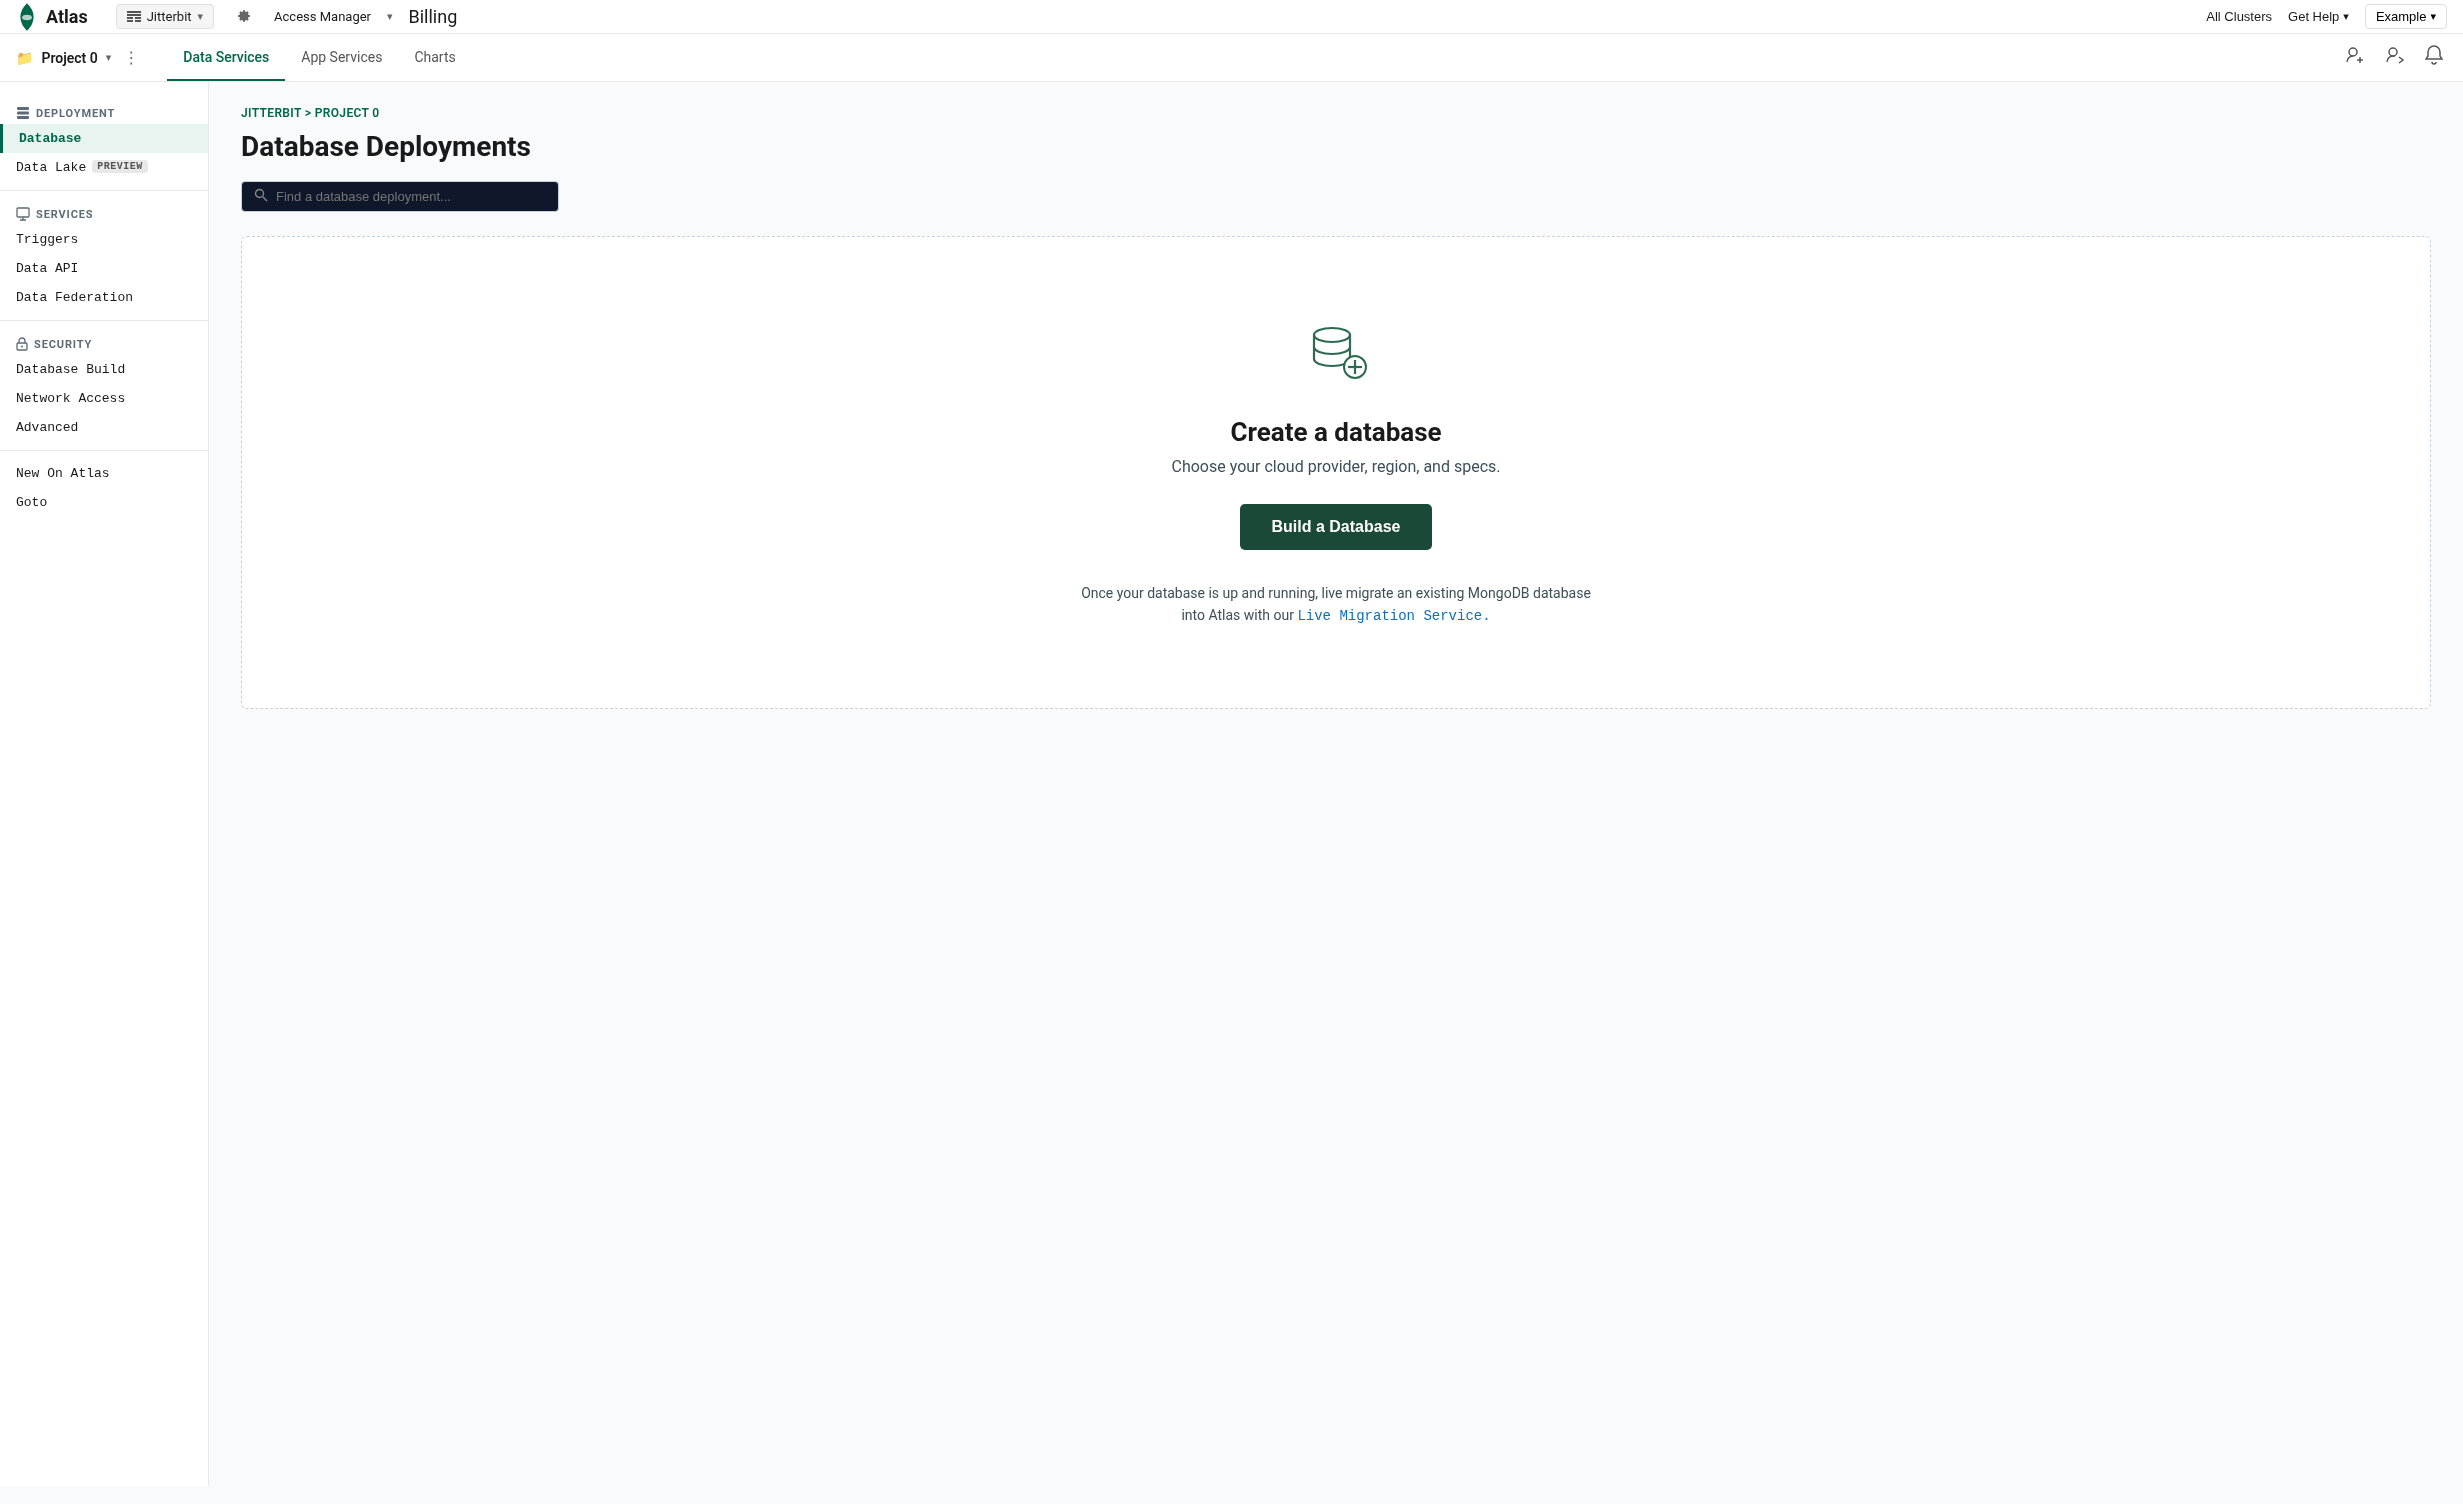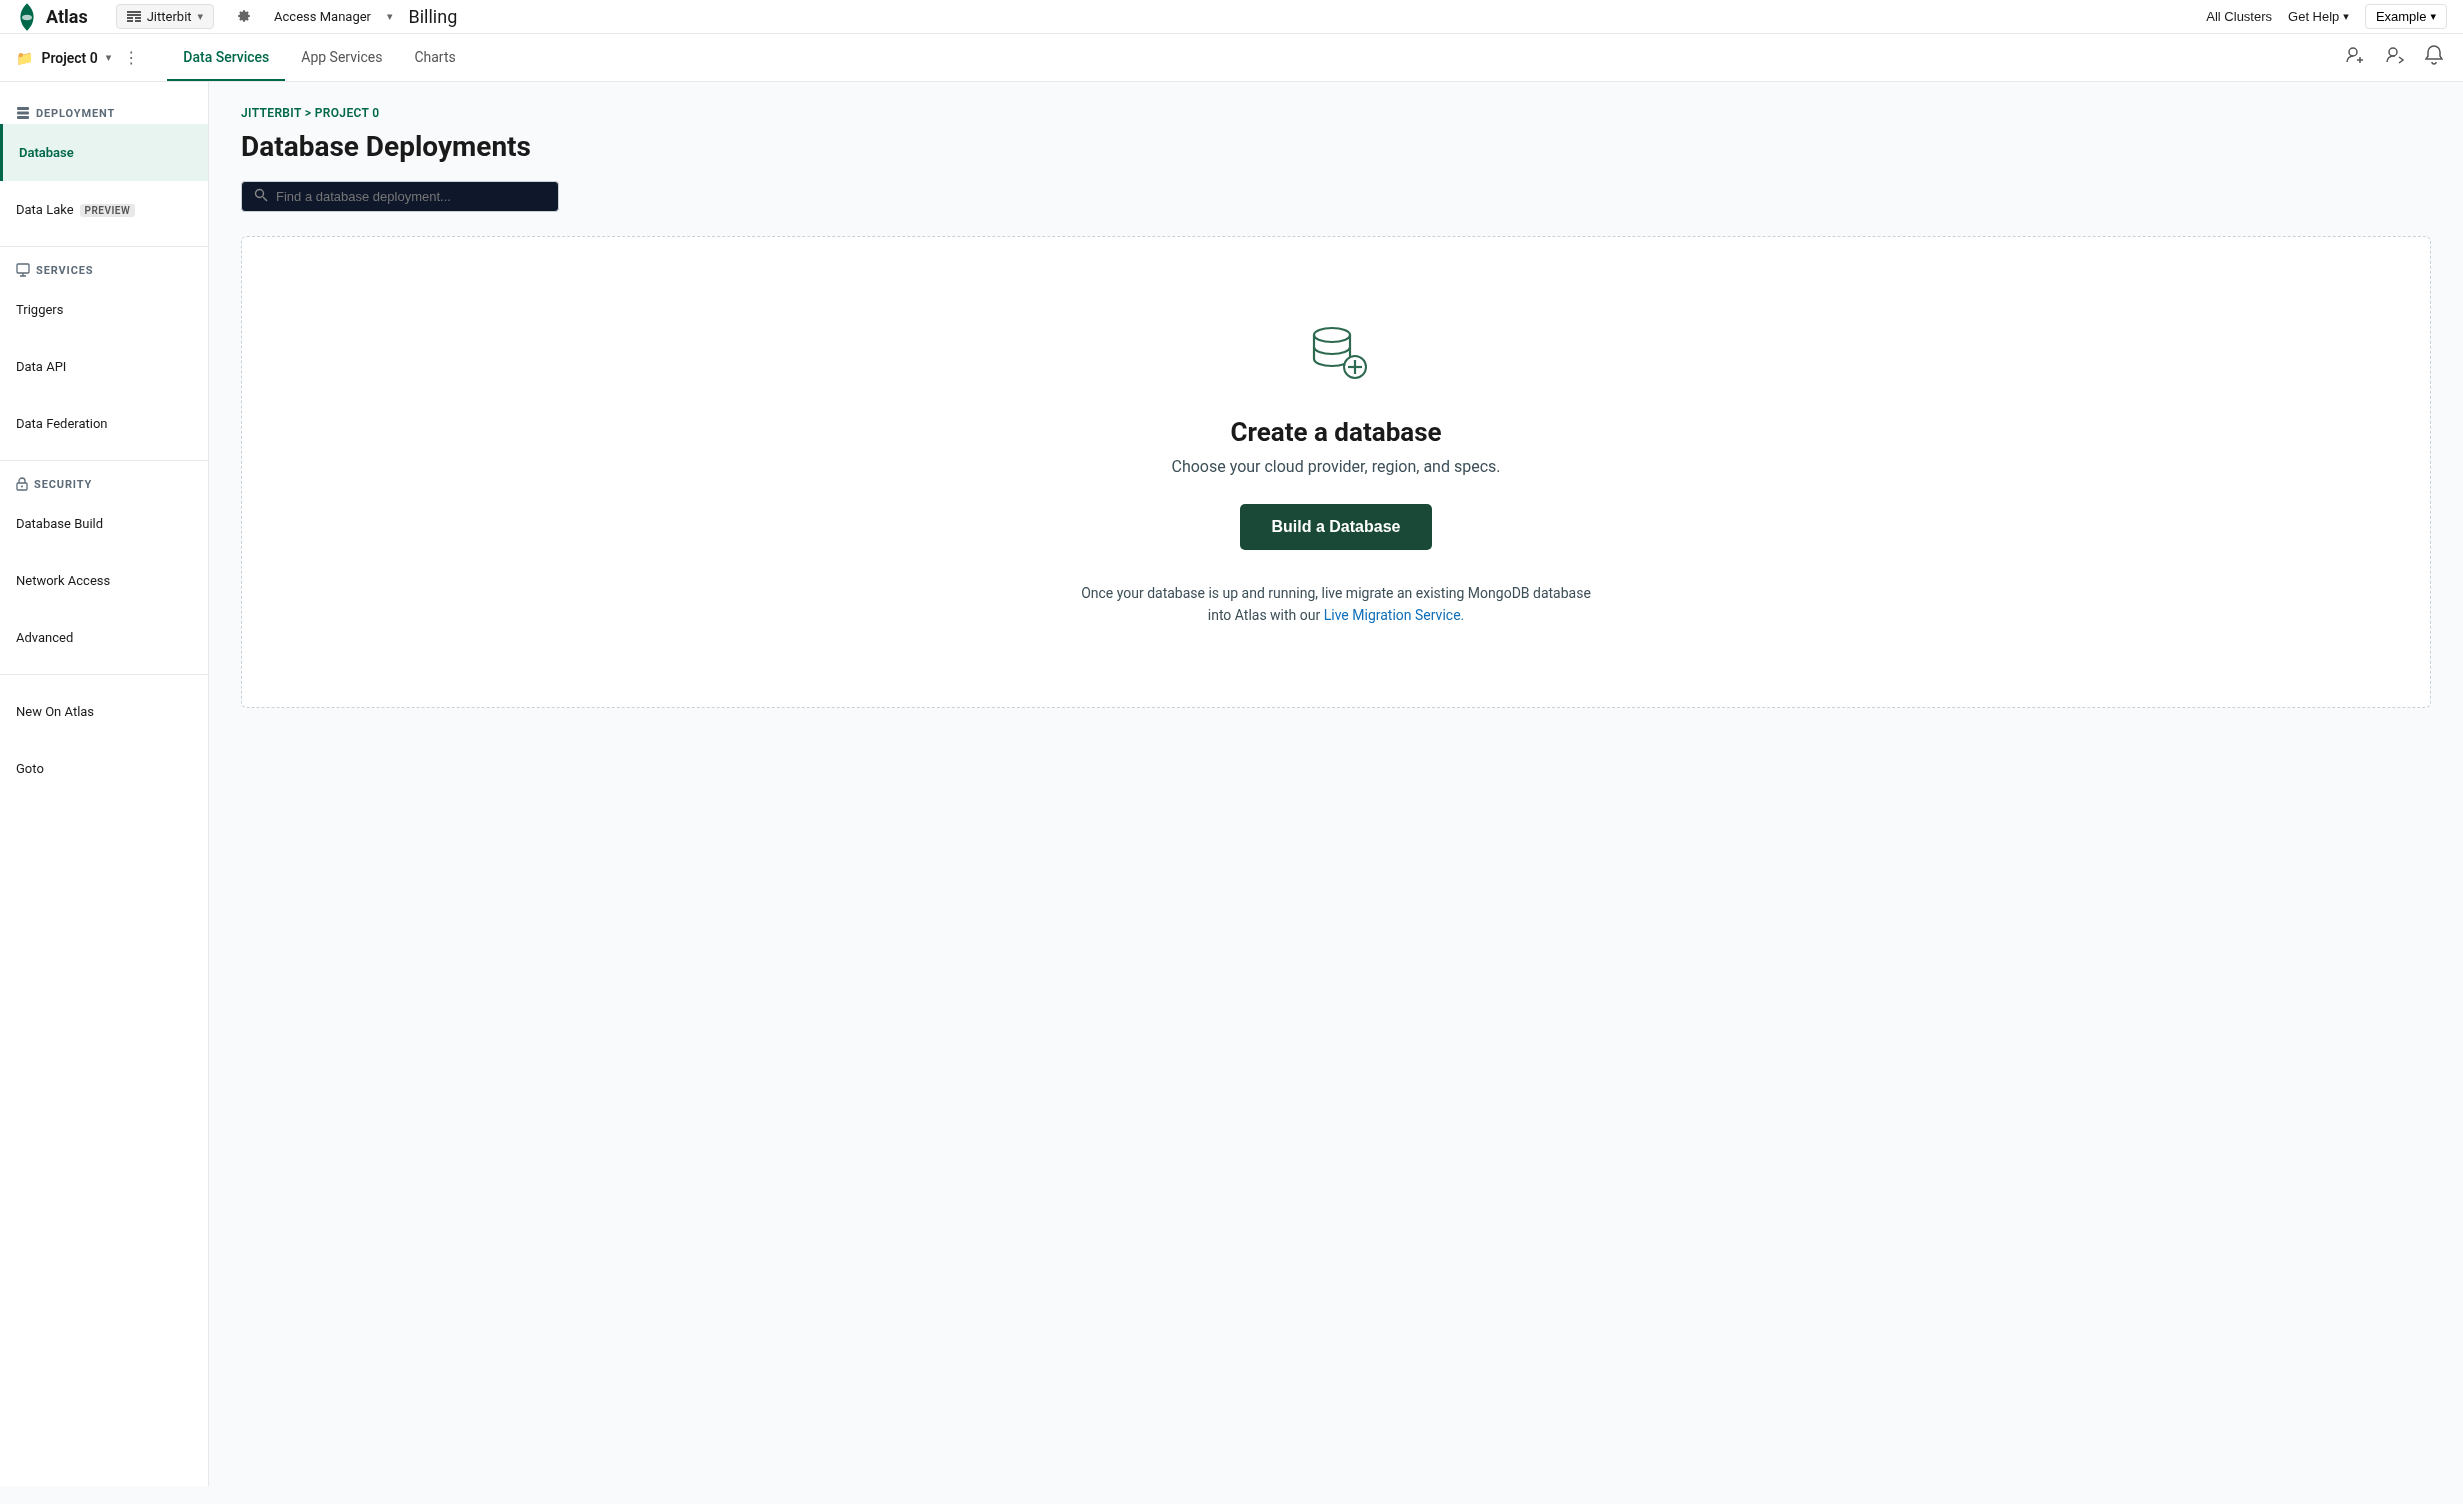--- a/index.html
+++ b/index.html
@@ -65,22 +65,22 @@
     .sidebar {
       width: 209px; min-width: 209px; background: #fff;
       border-right: 1px solid #e8e8e8; padding: 16px 0;
     }
     .sidebar-section-header {
       display: flex; align-items: center; gap: 6px;
       font-size: 11px; font-weight: 700; color: #5c6b77; letter-spacing: 0.08em;
       padding: 8px 16px 4px; text-transform: uppercase;
     }
     .sidebar-item {
-      font-size: 13px; padding: 21px 16px; cursor: pointer; color: #1a1a1a;
-      display: flex; align-items: flex-end; gap: 6px;
+      font-size: 13px; padding: 7px 16px; cursor: pointer; color: #1a1a1a;
+      display: flex; align-items: flex-start; gap: 6px; font-family: Liberation Mono, monospace;
     }
     .sidebar-item.active { background: #e8f4ef; color: #00684a; font-weight: 600; border-left: 3px solid #00684a; }
     .sidebar-badge {
       font-size: 10px; background: #e8e8e8; color: #555; border-radius: 3px;
       padding: 1px 5px; font-weight: 600; letter-spacing: 0.05em; text-transform: uppercase;
     }
     .sidebar-divider { height: 1px; background: #e8e8e8; margin: 8px 0; }
 
     
     .content { flex: 1; padding: 24px 32px; }
@@ -102,21 +102,21 @@
     }
     .db-icon-wrapper { margin-bottom: 24px; position: relative; display: inline-block; }
     .create-title { font-size: 26px; font-weight: 700; color: #1a1a1a; margin-bottom: 10px; }
     .create-subtitle { font-size: 16px; color: #3d4f58; margin-bottom: 28px; }
     .build-btn {
       background: #1a4a37; color: #fff; border: none; border-radius: 5px;
       padding: 14px 32px; font-size: 16px; font-weight: 600; cursor: pointer;
       margin-bottom: 32px;
     }
     .migrate-text { font-size: 14px; color: #3d4f58; max-width: 517px; line-height: 1.6; }
-    .migrate-link { color: #0e6fba; text-decoration: none; }
+    .migrate-link { color: #0e6fba; text-decoration: none; font-family: Liberation Mono, monospace; }
 
     
     .db-svg { width: 72px; height: 72px; }
   </style>
 </head>
 <body>
 
 <nav class="top-nav">
 
   <div class="logo-area">

